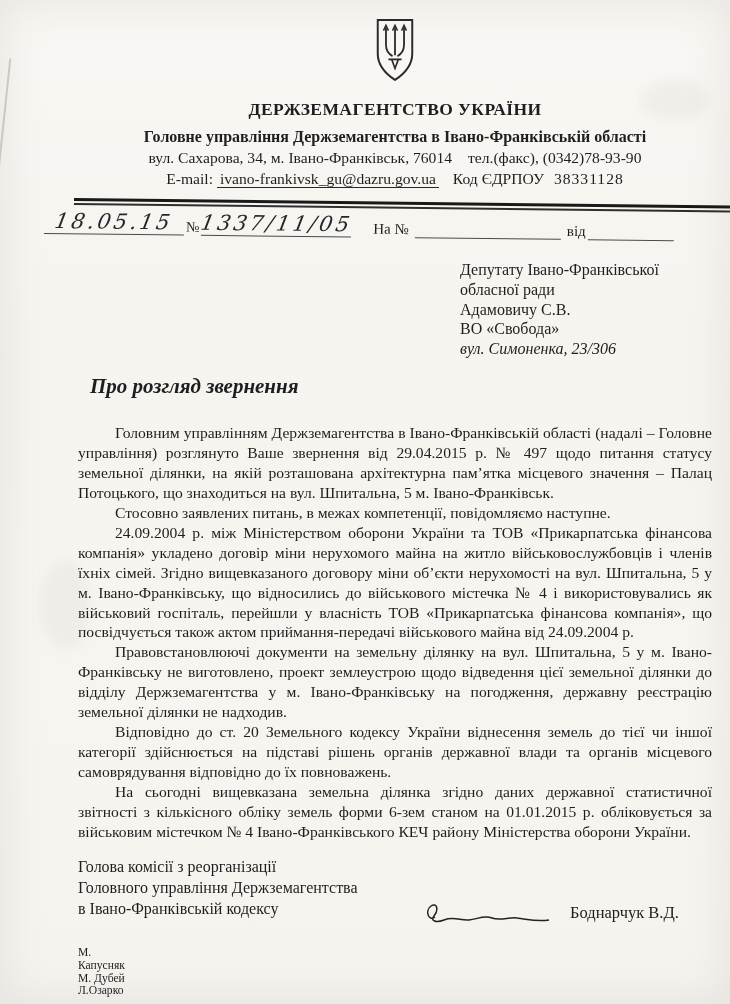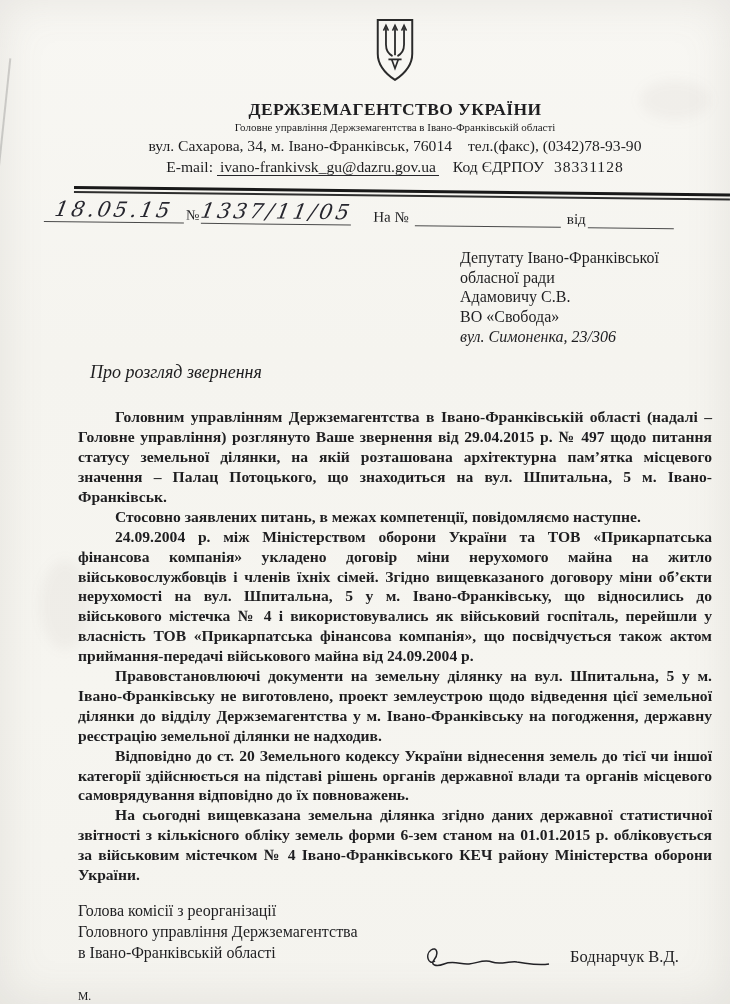--- a/index.html
+++ b/index.html
@@ -17,21 +17,21 @@
   .edge-mark{position:absolute;left:2px;top:58px;width:2px;height:140px;
     background:rgba(70,70,70,0.22);transform:rotate(6deg);}
   .smudge{position:absolute;border-radius:50%;background:rgba(110,105,95,0.05);filter:blur(6px);}
   .smudge.s1{left:640px;top:80px;width:70px;height:40px;}
   .smudge.s2{left:40px;top:560px;width:50px;height:90px;}
 
   
   .letterhead{padding:12px 10px 0 70px;text-align:center;line-height:1.22;}
   .emblem{display:inline-block;width:46px;height:80px;margin-bottom:2px;}
   .org-name{font-weight:bold;font-size:17.5px;letter-spacing:0.4px;}
-  .division{font-weight:normal;font-size:11px;margin-top:1px;}
+  .division{font-weight:bold;font-size:16px;margin-top:7px;}
   .addr-line{font-size:15.6px;margin-top:2px;}
   .addr-line .gap{display:inline-block;width:16px;}
   .email-line{font-size:15.6px;margin-top:2px;}
   .email-underlined{border-bottom:1.3px solid #26262a;padding:0 3px;}
   .edrpou{margin-left:10px;}
   .edrpou-code{margin-left:10px;letter-spacing:1px;}
 
   
   .rule-wrap{margin:10px 0 0 74px;transform:rotate(0.65deg);transform-origin:left center;}
   .rule-a{height:3px;background:#191919;}
@@ -57,26 +57,26 @@
   .ref-reply-label{margin-left:22px;margin-right:6px;}
   .ref-reply-blank{width:146px;height:15px;}
   .ref-from-label{margin-left:6px;margin-right:2px;}
   .ref-from-blank{width:86px;height:15px;}
 
   
   .recipient{margin:26px 0 0 460px;font-size:16px;line-height:19.6px;}
   .recipient .addr-italic div{font-style:italic;}
 
   
-  .subject{margin:16px 12px 0 90px;font-weight:normal;font-style:italic;font-size:18px;}
+  .subject{margin:16px 12px 0 90px;font-weight:bold;font-style:italic;font-size:21px;}
 
   
   .body-text{margin:24px 18px 0 78px;font-size:15.6px;line-height:19.9px;
     text-align:justify;}
-  .body-text p{margin:0;text-indent:37px;font-weight:bold;}
+  .body-text p{margin:0;text-indent:37px;}
 
   
   .sig-block{position:relative;margin:16px 0 0 78px;font-size:16px;line-height:20.8px;height:84px;}
   .sig-squiggle{position:absolute;left:345px;top:44px;}
   .sig-name{position:absolute;left:492px;top:46px;font-size:16.5px;}
 
   
   .executors{margin:6px 0 0 78px;font-size:11.6px;line-height:12.6px;}
   .exec-row{display:flex;}
   .exec-name{width:62px;}
@@ -156,21 +156,21 @@
       <p>Правовстановлюючі документи на земельну ділянку на вул. Шпитальна, 5 у м. Івано-Франківську не виготовлено, проект землеустрою щодо відведення цієї земельної ділянки до відділу Держземагентства у м. Івано-Франківську на погодження, державну реєстрацію земельної ділянки не надходив.</p>
       <p>Відповідно до ст. 20 Земельного кодексу України віднесення земель до тієї чи іншої категорії здійснюється на підставі рішень органів державної влади та органів місцевого самоврядування відповідно до їх повноважень.</p>
       <p>На сьогодні вищевказана земельна ділянка згідно даних державної статистичної звітності з кількісного обліку земель форми 6-зем станом на 01.01.2015 р. обліковується за військовим містечком № 4 Івано-Франківського КЕЧ району Міністерства оборони України.</p>
     </div>
 
   <div class="sig-block">
     <div>
 
     <div>Голова комісії з реорганізації</div>
         <div>Головного управління Держземагентства</div>
-        <div>в Івано-Франківській області</div>
+        <div>в Івано-Франківській кодексу</div>
       </div>
     <svg class="sig-squiggle" width="140" height="28" viewBox="0 0 140 28" fill="none" stroke="#222226" stroke-width="1.5">
       <path d="M12 16 C5 21 2 9 8 5 C14 1 16 9 11 15 C7 20 13 22 21 19 C31 15 38 20 46 19 C55 18 61 14 69 17 C77 20 86 16 94 17 C104 18 113 21 126 19"></path>
     </svg>
     <span class="sig-name">Боднарчук В.Д.</span>
   </div>
 
   <div class="executors">
 
       <div class="exec-row">

